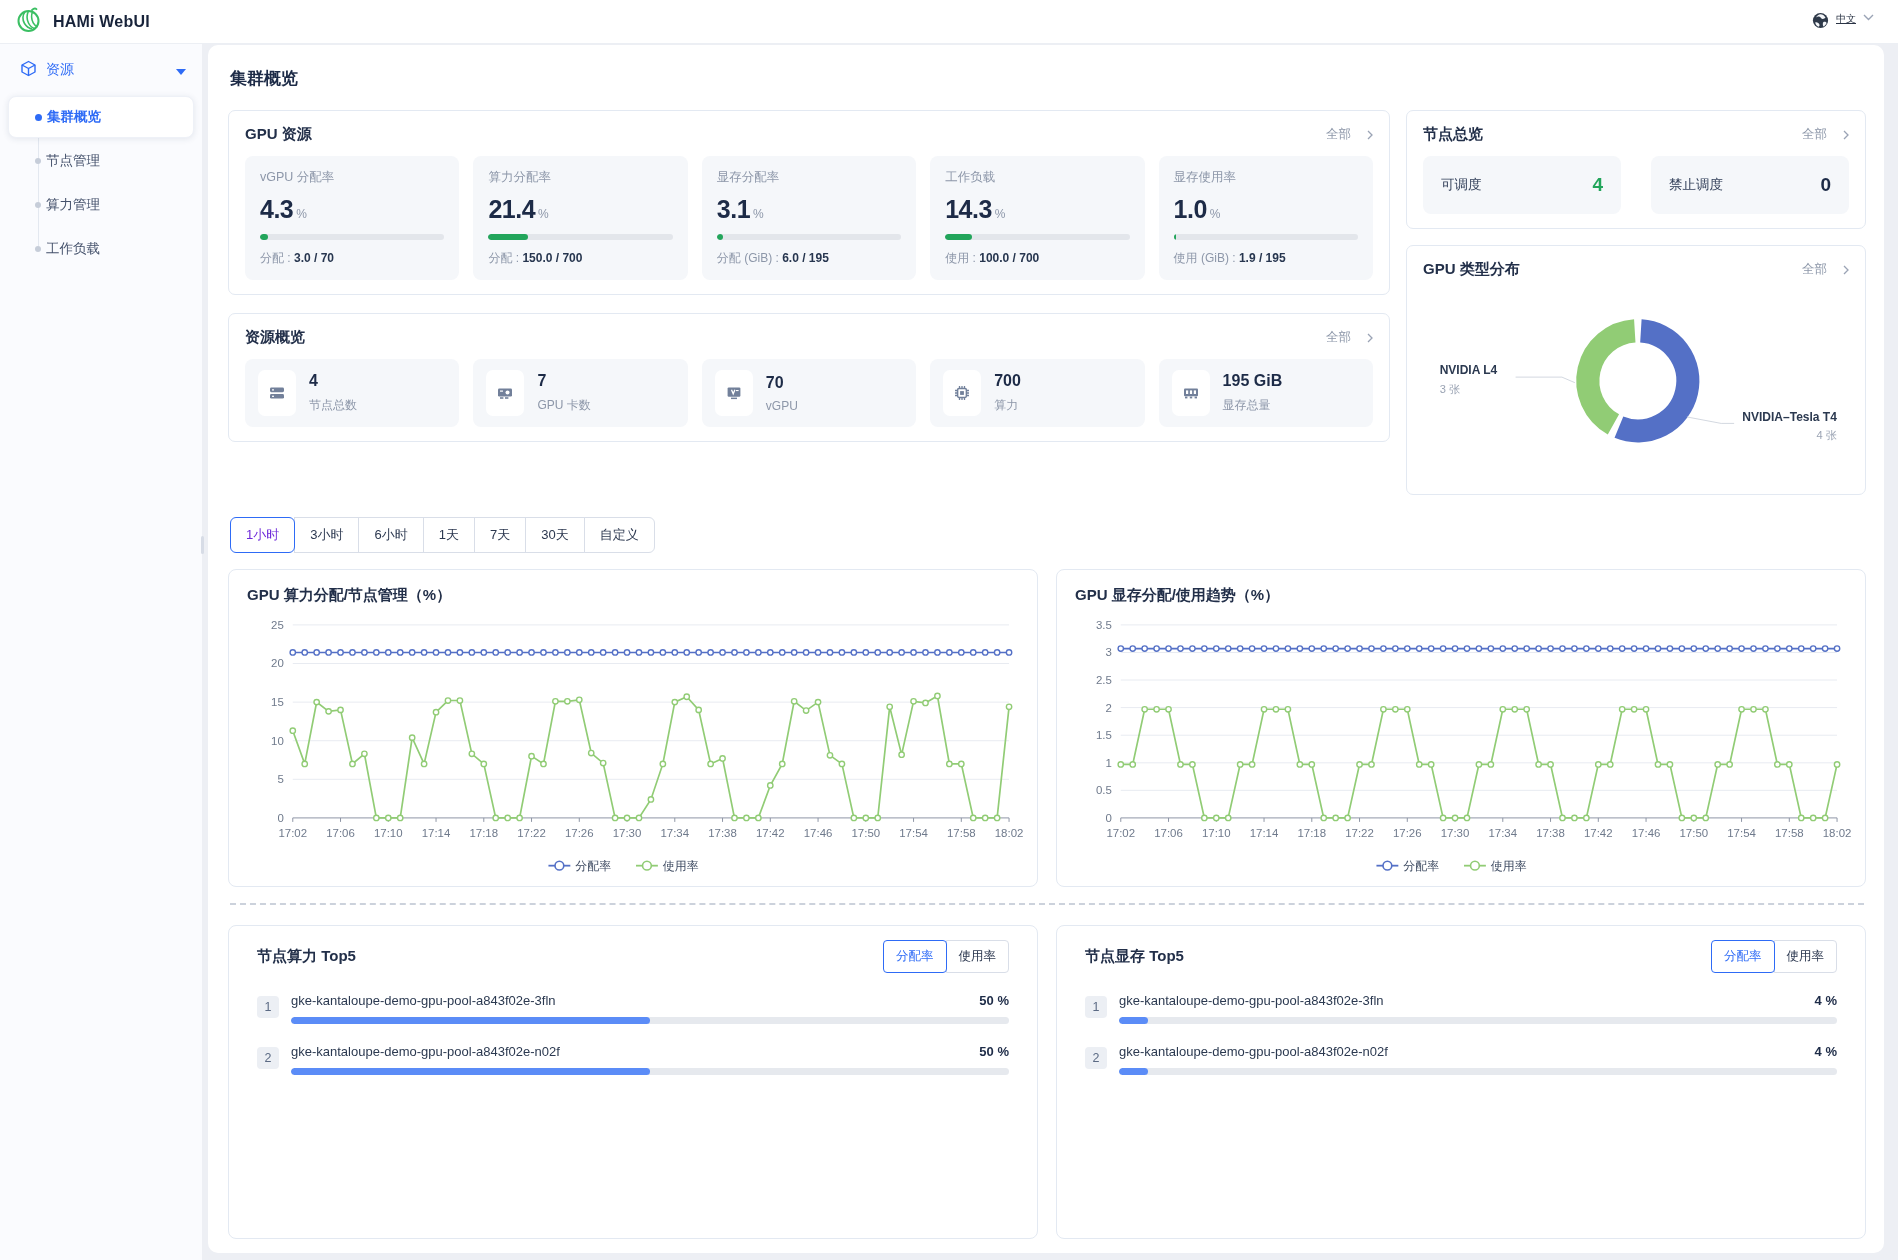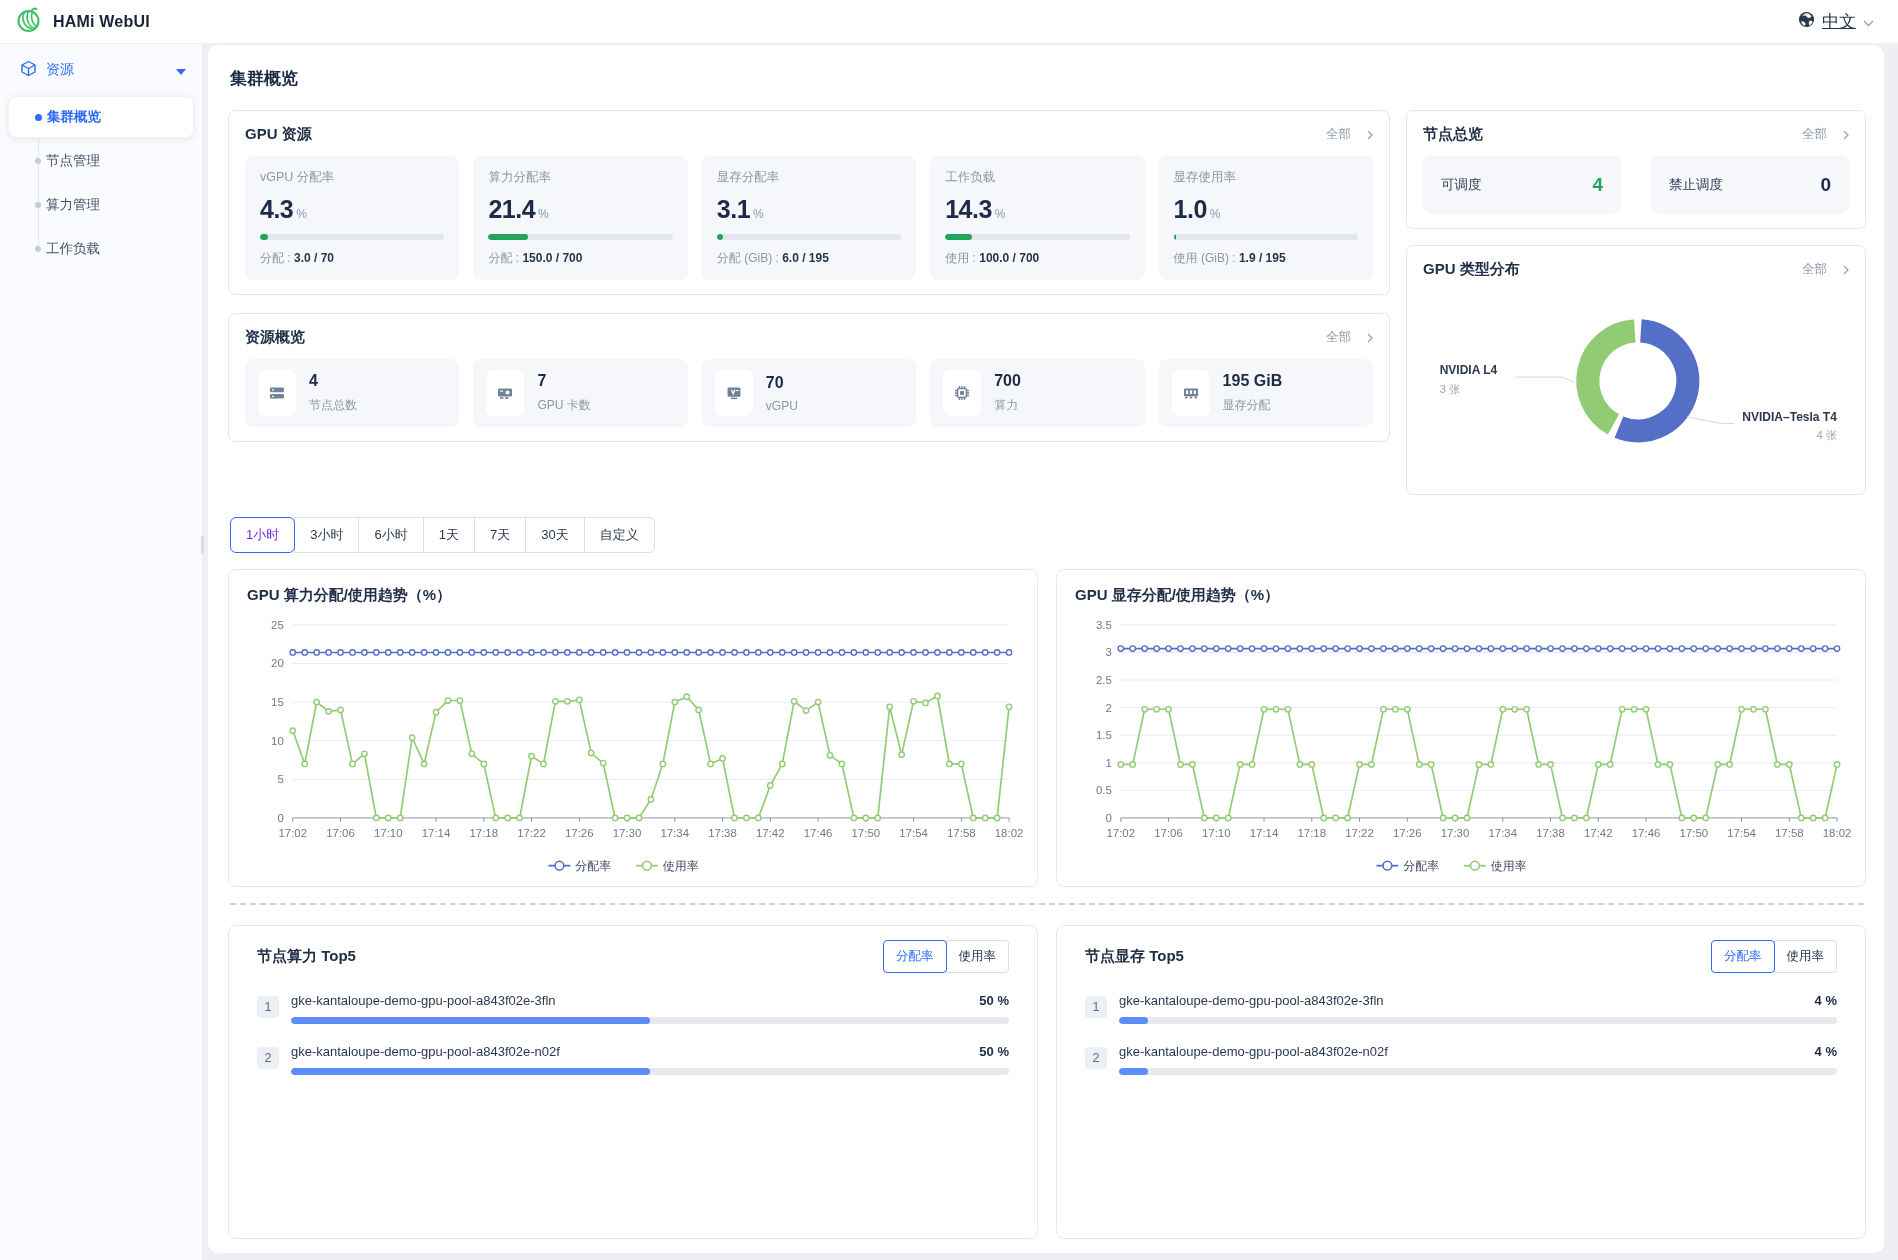--- a/index.html
+++ b/index.html
@@ -8,21 +8,21 @@
     width:1898px; height:1260px; position:relative;
     background:#edeff4;
     font-family:"Liberation Sans","DejaVu Sans",sans-serif;
     color:#1c2b4a; overflow:hidden;
   }
   
   .topbar { position:absolute; top:0; left:0; width:1898px; height:44px; background:#fff;
     border-bottom:1px solid #eceff4; display:flex; align-items:center; justify-content:space-between; z-index:6; }
   .brand { display:flex; align-items:center; gap:10px; padding-left:16px; }
   .brand-title { font-size:16px; font-weight:bold; color:#18233a; letter-spacing:.2px; }
-  .lang { display:flex; align-items:center; gap:7px; padding-right:24px; font-size:17px; color:#2b3445; cursor:pointer;text-decoration:underline; }
+  .lang { display:flex; gap:7px; padding-right:24px; font-size:10px; color:#2b3445; cursor:pointer;text-decoration:underline; }
   
   .sidebar { position:absolute; top:44px; left:0; width:202px; bottom:0; background:#fafbfe; z-index:5; }
   .menu-root { display:flex; align-items:center; gap:9px; padding:16px 16px 14px 20px; color:#2e6bf6; font-size:14px; cursor:pointer; }
   .menu-root .caret { margin-left:auto; }
   .submenu { position:relative; padding:0 8px; }
   .tree-line { position:absolute; left:38px; top:26px; bottom:24px; width:1px; background:#e3e8f0; }
   .sub-item { position:relative; display:flex; align-items:center; height:42px; padding-left:38px;
     font-size:13.5px; color:#44516b; border-radius:8px; cursor:pointer; margin:2px 0; }
   .sub-item .dot { position:absolute; left:27px; width:6px; height:6px; border-radius:50%; background:#c6cdd9; }
   .sub-item.active { background:#fff; color:#2e6bf6; font-weight:bold;
@@ -298,21 +298,21 @@
                   <rect x="4" y="6.4" width="2.2" height="3.6" fill="#fff"></rect>
                   <rect x="7.9" y="6.4" width="2.2" height="3.6" fill="#fff"></rect>
                   <rect x="11.8" y="6.4" width="2.2" height="3.6" fill="#fff"></rect>
                   <rect x="3" y="12.6" width="2.4" height="1.8"></rect>
                   <rect x="7.8" y="12.6" width="2.4" height="1.8"></rect>
                   <rect x="12.6" y="12.6" width="2.4" height="1.8"></rect>
                 </svg>
               </span>
               <span>
                 <div class="ov-value">195 GiB</div>
-                <div class="ov-label">显存分配</div>
+                <div class="ov-label">显存总量</div>
               </span>
             </div>
           </div>
       </div>
     </div>
 
     <div class="right-col">
 
       <div class="card">
         <div class="card-head">
@@ -367,21 +367,21 @@
       <button class="time-btn">6小时</button>
       <button class="time-btn">1天</button>
       <button class="time-btn">7天</button>
       <button class="time-btn">30天</button>
       <button class="time-btn">自定义</button>
     </div>
 
   
   <div class="charts-grid">
     <div class="chart-card">
-      <div class="chart-title">GPU 算力分配/使用趋势（%）</div>
+      <div class="chart-title">GPU 算力分配/节点管理（%）</div>
       <div class="chart-body">
           <svg viewBox="0 0 780 272" xmlns="http://www.w3.org/2000/svg">
             <line x1="46" y1="210.0" x2="766" y2="210.0" stroke="#8e95a5" stroke-width="1"></line>
             <text x="37" y="214" text-anchor="end" font-size="11.5" fill="#6f7a8c">0</text>
             <line x1="46" y1="171.2" x2="766" y2="171.2" stroke="#e8ebf1" stroke-width="1"></line>
             <text x="37" y="175.2" text-anchor="end" font-size="11.5" fill="#6f7a8c">5</text>
             <line x1="46" y1="132.4" x2="766" y2="132.4" stroke="#e8ebf1" stroke-width="1"></line>
             <text x="37" y="136.39999999999998" text-anchor="end" font-size="11.5" fill="#6f7a8c">10</text>
             <line x1="46" y1="93.6" x2="766" y2="93.6" stroke="#e8ebf1" stroke-width="1"></line>
             <text x="37" y="97.60000000000001" text-anchor="end" font-size="11.5" fill="#6f7a8c">15</text>

